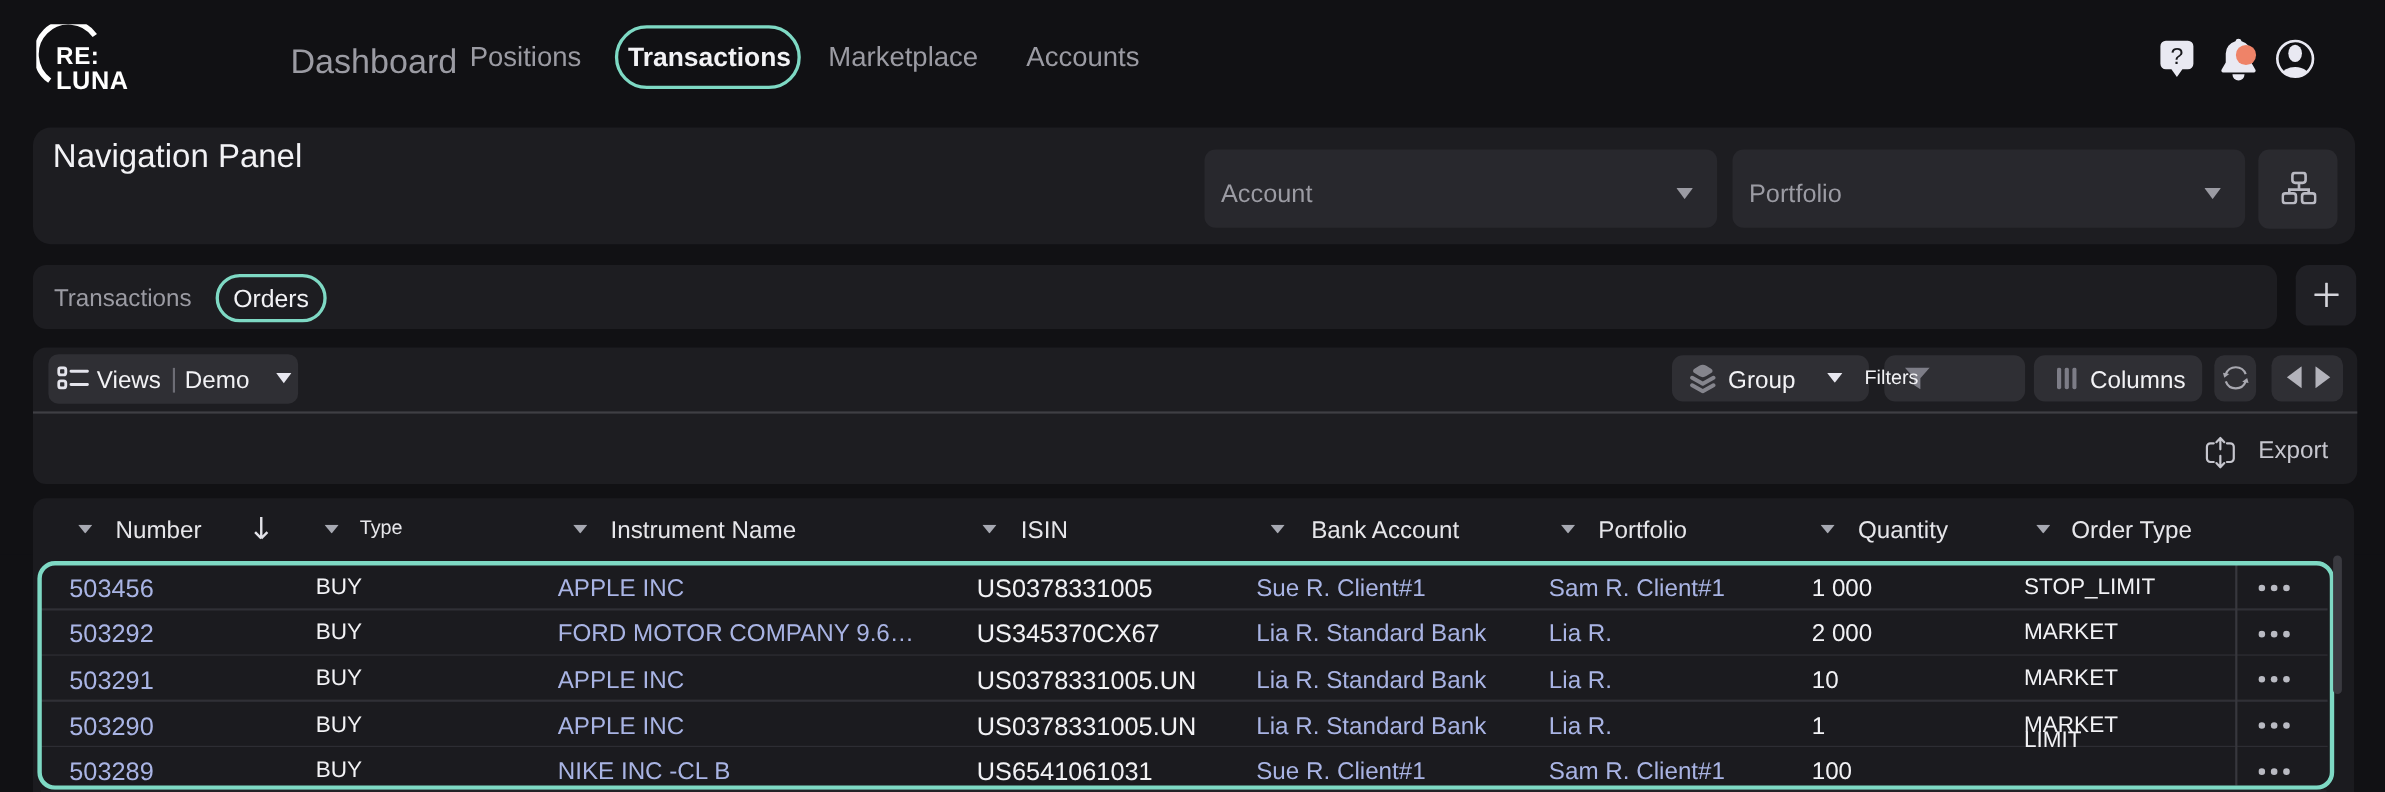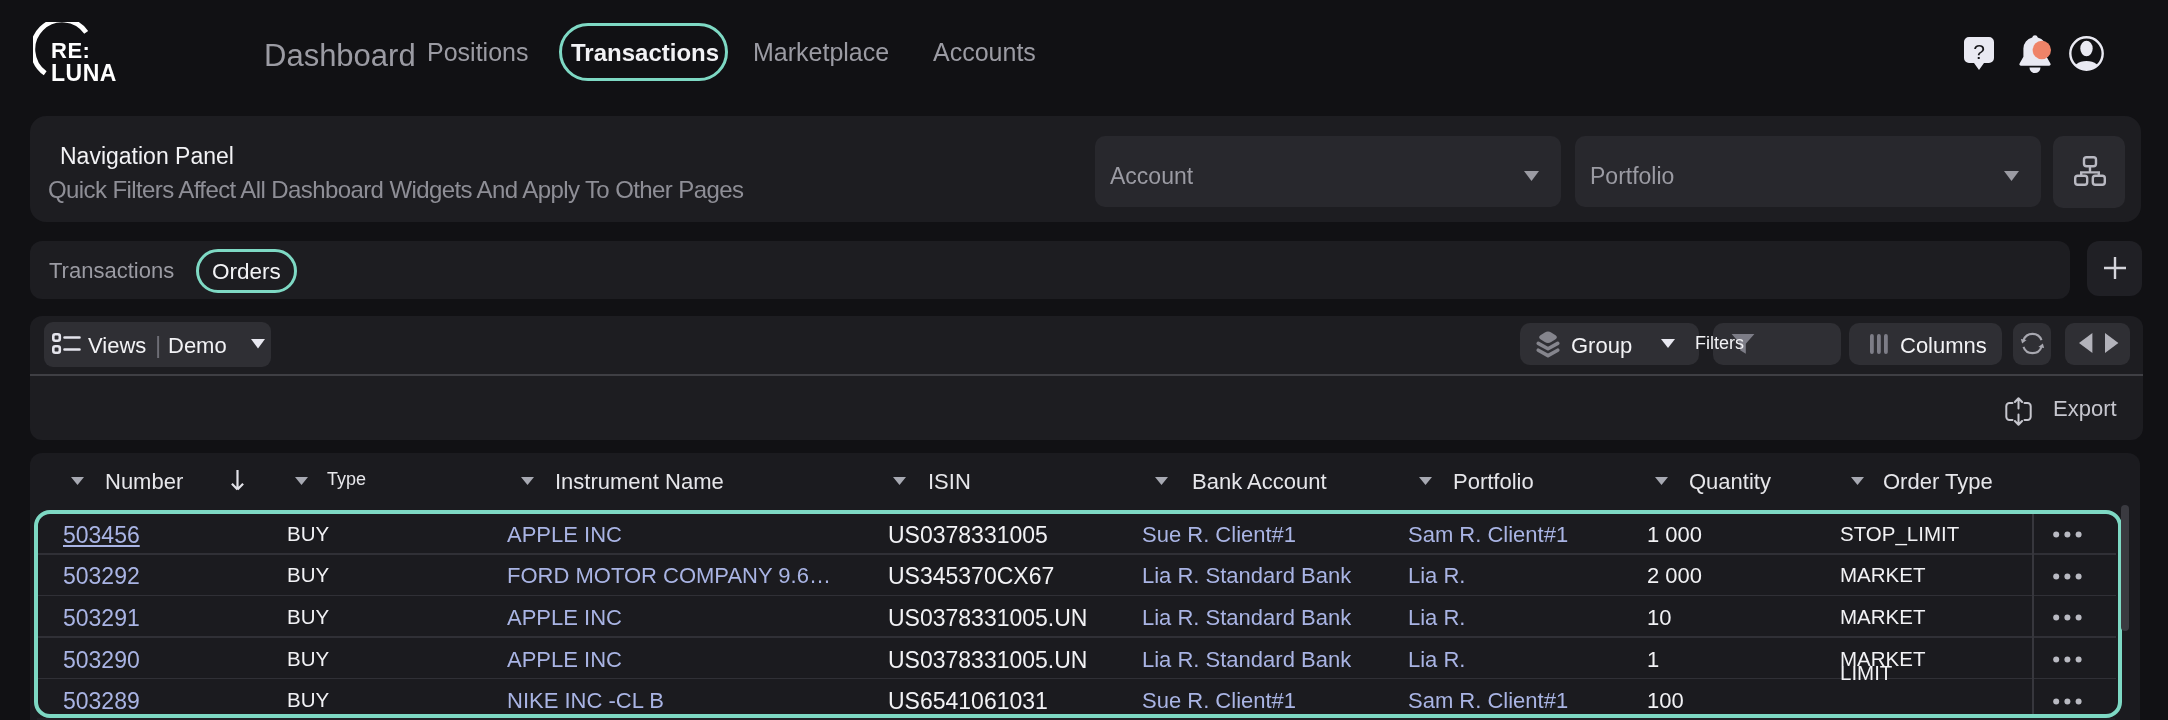--- a/index.html
+++ b/index.html
@@ -47,22 +47,21 @@
         </clipPath>
       </defs>
     <circle cx="18.5" cy="18.5" r="16.2" fill="none" stroke="#e9e9f2" stroke-width="2.4"></circle>
     <g clip-path="url(#avclip)">
       <ellipse cx="18.5" cy="13.5" rx="6.2" ry="7.8" fill="#e9e9f2"></ellipse>
       <path d="M4 37 a14.5 11 0 0 1 29 0 z" fill="#e9e9f2"></path>
     </g>
   </svg>
 
   <div class="abs panel" style="left:30px; top:116px; width:2111px; height:106px;"></div>
-  <div class="abs txt-white" style="left:48px; top:143px; font-size:23px;margin-left:12px;">Navigation Panel</div>
-  <div class="abs" style="left:48px; top:176px; font-size:24px; letter-spacing:-0.6px; color:#8e8e96;">Quick Filters Affect All Dashboard Widgets And Apply To Other Pages</div>
+  <div class="abs txt-white" style="left:48px; top:126px; font-size:30px;">Navigation Panel</div>
 
   <div class="abs" style="left:1095px; top:136px; width:466px; height:71px; background:#28282d; border-radius:10px;"></div>
   <div class="abs txt-gray" style="left:1110px; top:163px; font-size:23px;">Account</div>
   <svg class="abs" style="left:1524px; top:171px;" width="15" height="10">
       <path d="M0 0 h15 l-7.5 10 z" fill="#9b9ba3"></path>
     </svg>
 
   <div class="abs" style="left:1575px; top:136px; width:466px; height:71px; background:#28282d; border-radius:10px;"></div>
   <div class="abs txt-gray" style="left:1590px; top:163px; font-size:23px;">Portfolio</div>
   <svg class="abs" style="left:2004px; top:171px;" width="15" height="10">
@@ -190,21 +189,21 @@
   <svg class="abs" style="left:1655px; top:477px;" width="13" height="8">
       <path d="M0 0 h13 l-6.5 8 z" fill="#a7a9b2"></path>
     </svg>
   <div class="abs" style="left:1689px; top:469px; font-size:22px; color:#e6e6ea;">Quantity</div>
   <svg class="abs" style="left:1851px; top:477px;" width="13" height="8">
       <path d="M0 0 h13 l-6.5 8 z" fill="#a7a9b2"></path>
     </svg>
   <div class="abs" style="left:1883px; top:469px; font-size:22px; color:#e6e6ea;">Order Type</div>
 
   <div id="rows">
-      <div class="abs lav" style="left:63px; top:521.8px; font-size:23px;text-decoration:underline;">503456</div>
+      <div class="abs lav" style="left:63px; top:521.8px; font-size:23px;">503456</div>
       <div class="abs txt-white" style="left:287px; top:521.8px; font-size:20.5px;">BUY</div>
       <div class="abs lav" style="left:507px; top:521.8px; font-size:22px;">APPLE INC</div>
       <div class="abs txt-white" style="left:888px; top:521.8px; font-size:23px;">US0378331005</div>
       <div class="abs lav" style="left:1142px; top:521.8px; font-size:22px;">Sue R. Client#1</div>
       <div class="abs lav" style="left:1408px; top:521.8px; font-size:22px;">Sam R. Client#1</div>
       <div class="abs txt-white" style="left:1647px; top:521.8px; font-size:22px;">1 000</div>
       <div class="abs txt-white" style="left:1840px; top:521.8px; font-size:20.5px;">STOP_LIMIT</div>
       <svg class="abs" style="left:2053px; top:531.2px;" width="29" height="7">
     <circle cx="3.2" cy="3.5" r="3" fill="#b9bac2"></circle>
         <circle cx="14.4" cy="3.5" r="3" fill="#b9bac2"></circle>

